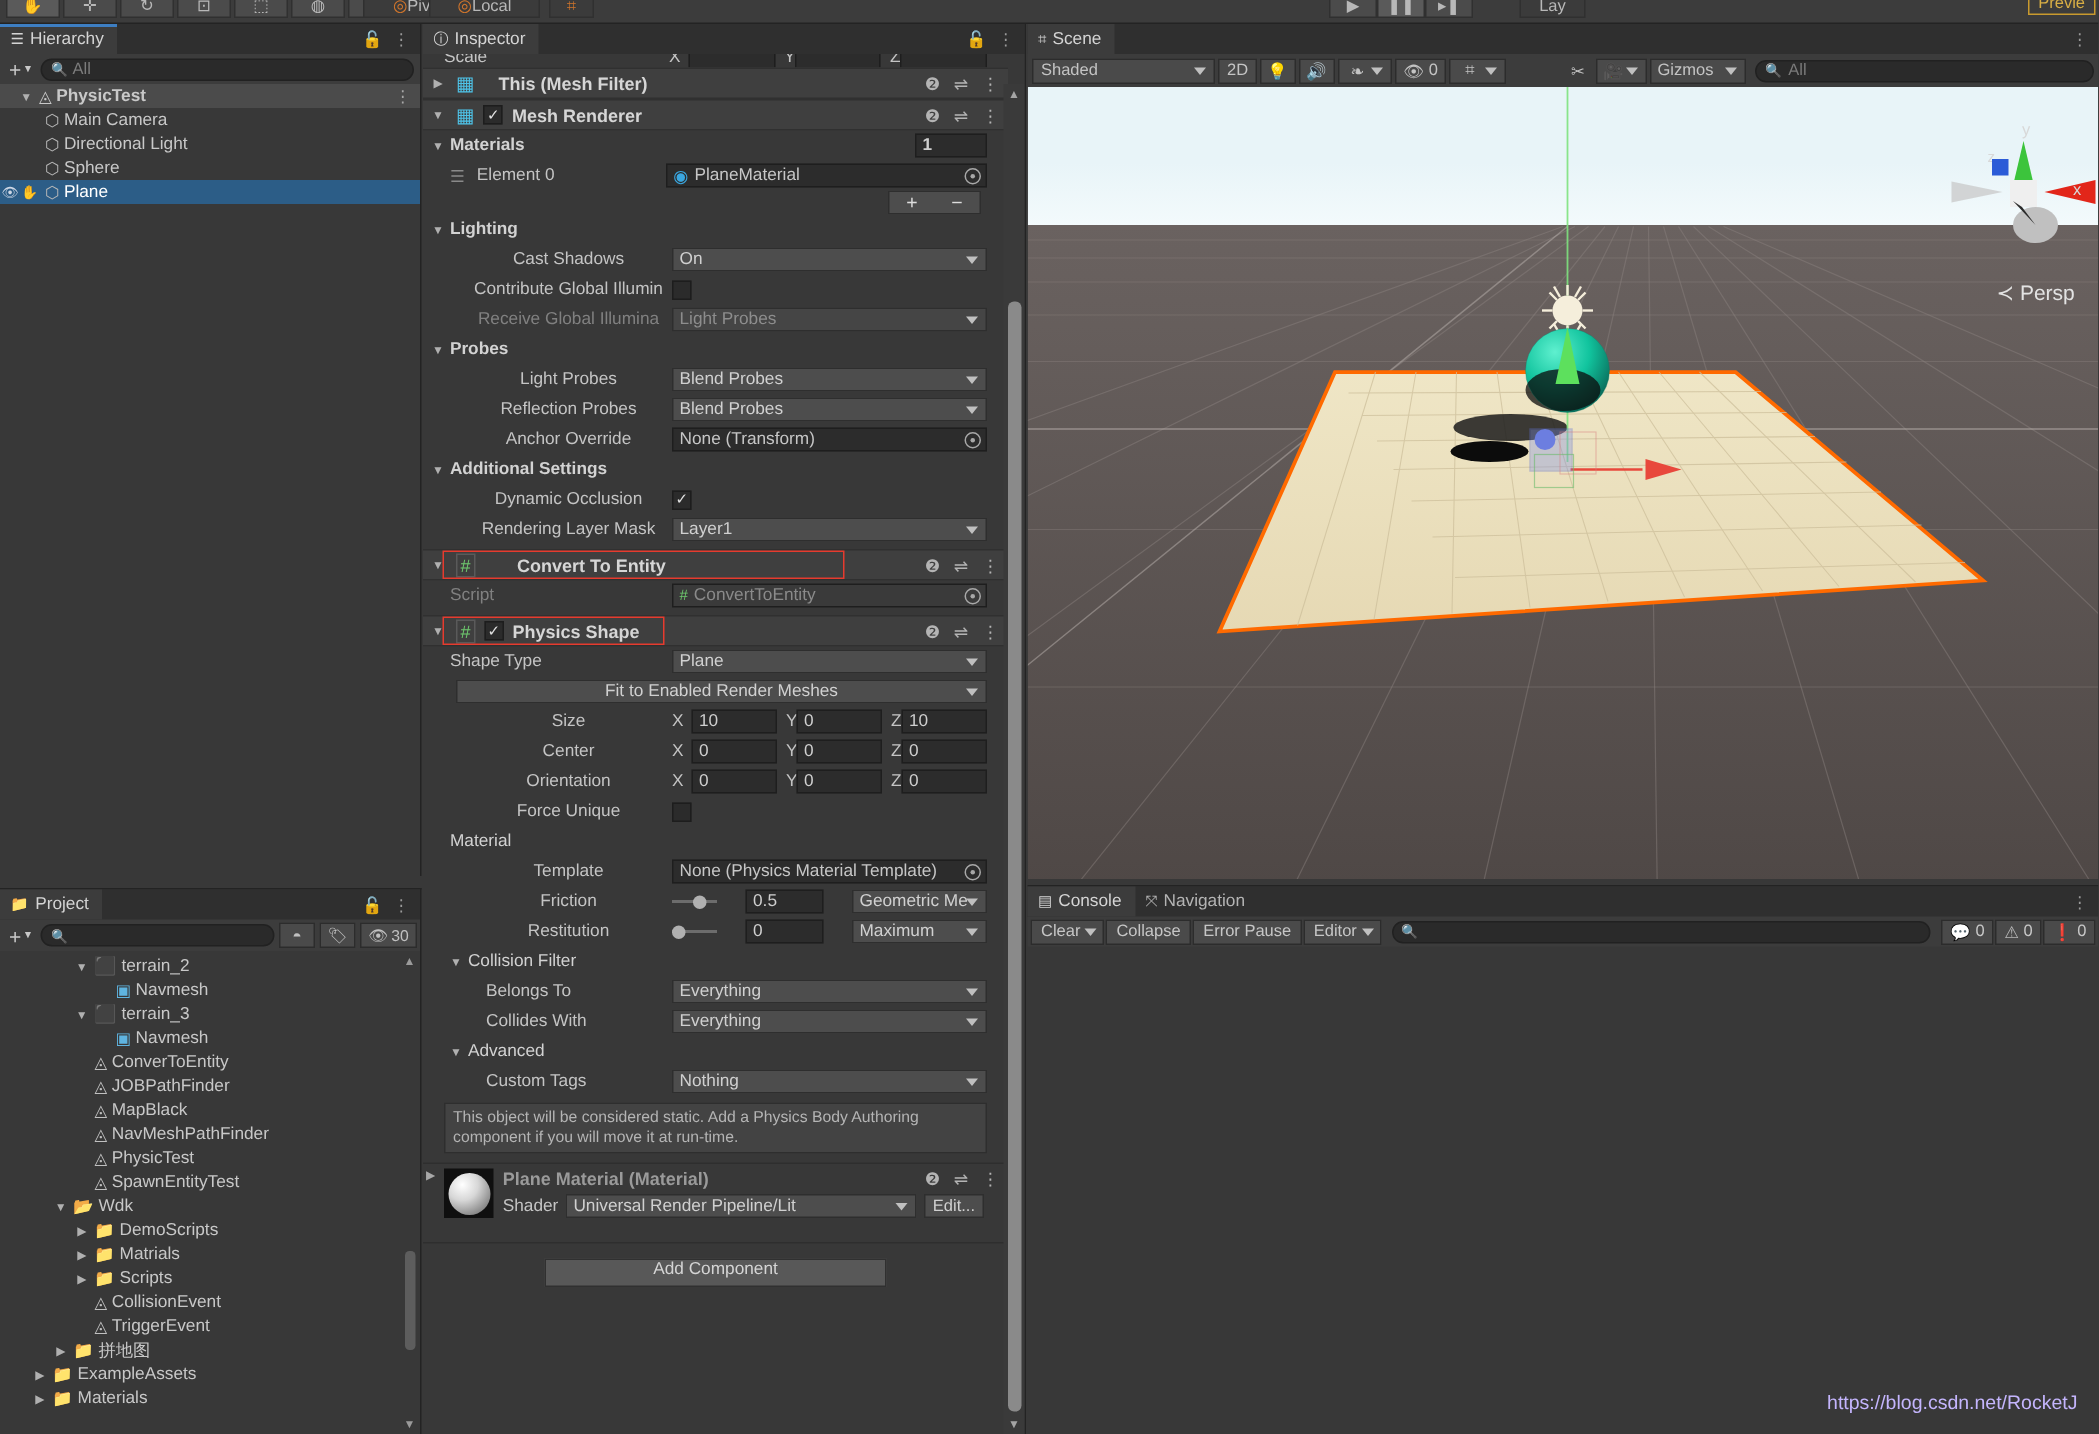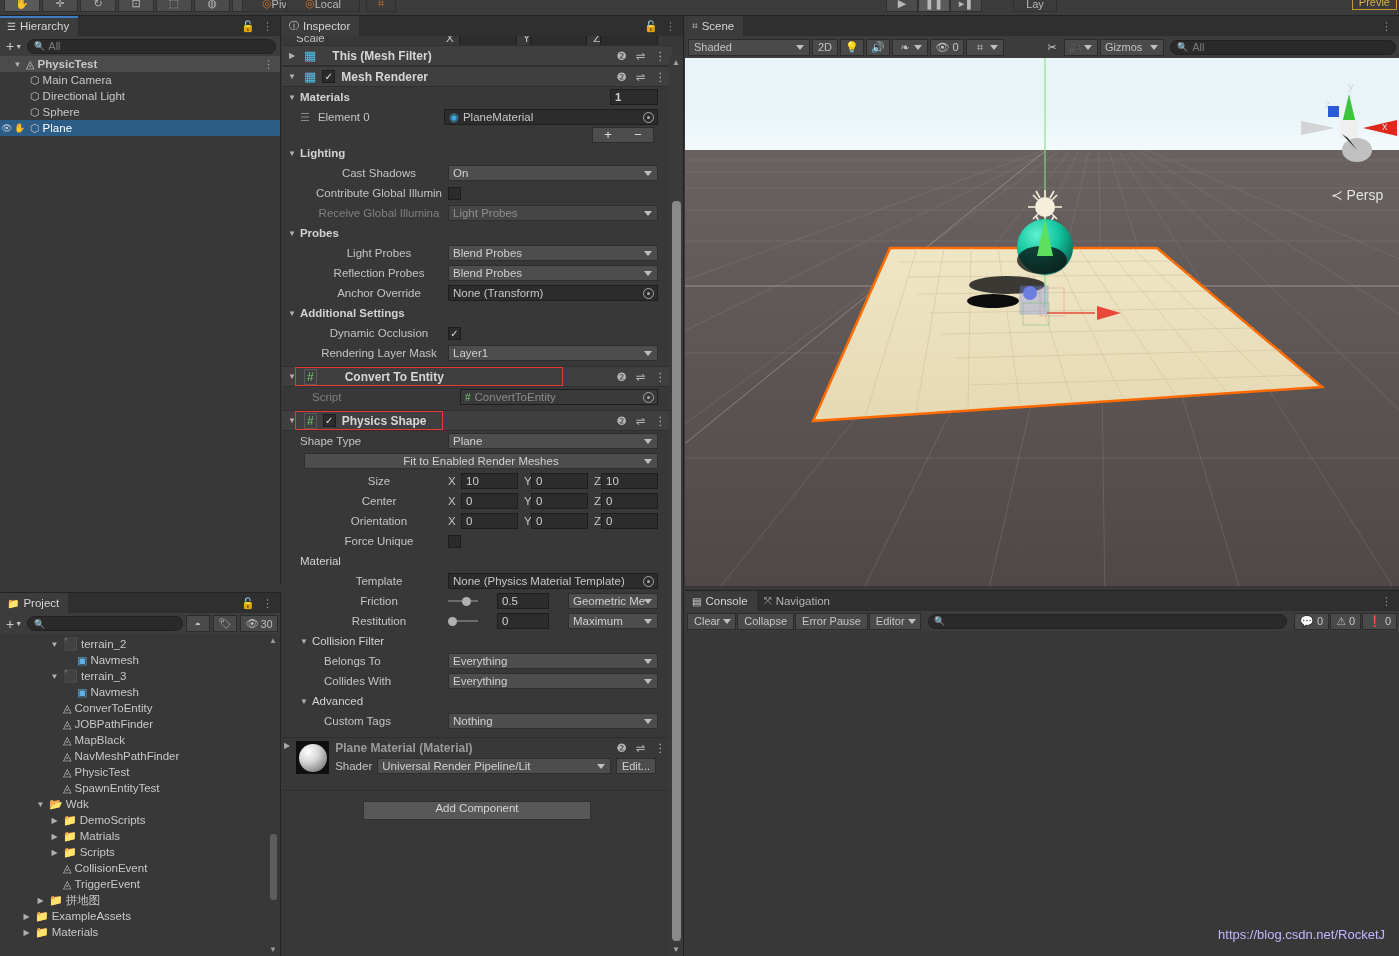--- a/index.html
+++ b/index.html
@@ -642,21 +642,21 @@
           <span class="hl-red" style="position:absolute;left:14px;right:110px;top:1px;bottom:1px;pointer-events:none;"></span>
           <span style="color:#6ec96e;font-size:12px;border:1px solid #5a5a5a;padding:0 2px;">#</span>
           <span class="comp-title" style="margin-left:22px;">Convert To Entity</span>
           <div class="comp-right">
             <span>❷</span>
             <span>⇌</span>
             <span>⋮</span>
           </div>
         </div>
         <div class="row">
-          <div class="lab dim" style="padding-left:4px;margin-left:12px;">Script</div>
+          <div class="lab dim" style="padding-left:4px;">Script</div>
           <div class="objfield dim">
             <span style="color:#6ec96e;margin-right:4px;font-size:10px;">#</span>
             <span>ConvertToEntity</span>
             <span class="tgt">
                 <i></i>
               </span>
           </div>
         </div>
 
         <div class="comp-header" style="margin-top:3px;">
@@ -799,20 +799,21 @@
         <div class="sec-head nobold" style="padding-left:18px;">
           <span class="tri">▼</span>
           <span>Advanced</span>
         </div>
         <div class="row">
           <div class="lab indent2">Custom Tags</div>
           <div class="dd">
             <span>Nothing</span>
           </div>
         </div>
+        <div class="helpbox">This object will be considered static. Add a Physics Body Authoring component if you will move it at run-time.</div>
 
         <div style="border-top:1px solid #2e2e2e;margin-top:6px;">
           <div class="matprev">
             <div style="display:flex;flex-direction:column;align-items:center;">
               <span style="color:#a8a8a8;font-size:8px;align-self:flex-start;margin-left:-2px;">▶</span>
             </div>
             <div class="mat-sphere-box">
               <div class="mat-sphere"></div>
             </div>
             <div style="flex:1;display:flex;flex-direction:column;gap:3px;">

